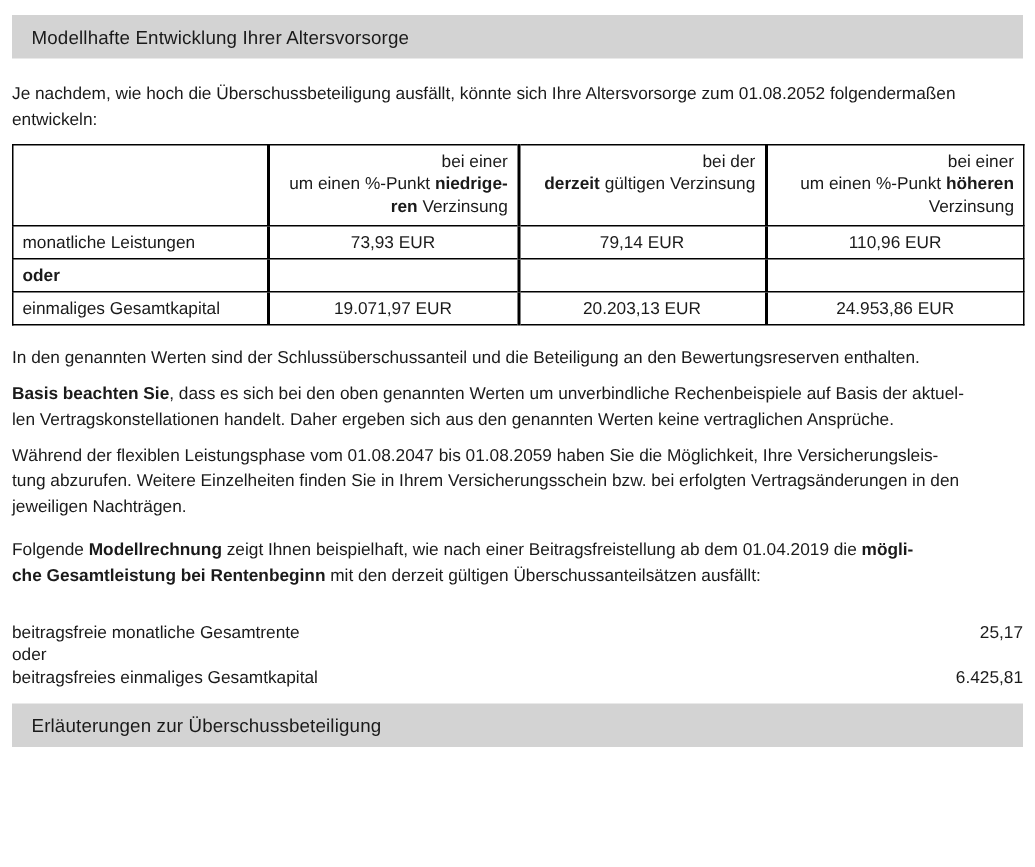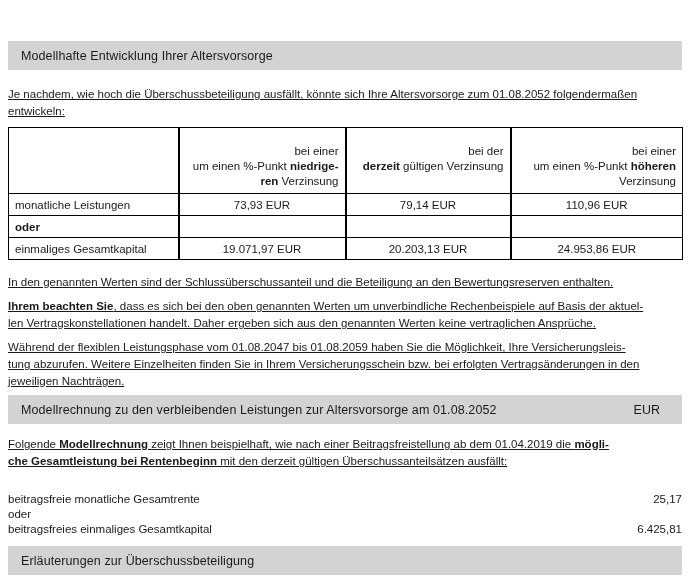--- a/index.html
+++ b/index.html
@@ -13,30 +13,28 @@
 
   .bar {
     background:#d3d3d3;
     height:29px;
     box-sizing:border-box;
     display:flex;
     align-items:center;
     justify-content:space-between;
     padding:0 22px 0 13px;
     font-size:12.5px;
-    margin-top:31px;
   }
   .bar .title { letter-spacing:0.1px; }
 
   .para {
     font-size:11.5px;
     line-height:17px;
     white-space:pre-line;
     margin:7px 0 0 0;
-    text-decoration:underline;
   }
   .intro { margin-top:16px; }
   .after-table { margin-top:14px; }
   .b { font-weight:bold; }
 
   table.proj {
     border-collapse:collapse;
     table-layout:fixed;
     width:674px;
     margin-top:7px;
@@ -47,21 +45,21 @@
     padding:2px 6px 2px 6px;
     overflow:hidden;
   }
   table.proj td + td { border-left-width:2px; }
   table.proj tr.head td {
     height:46px;
     vertical-align:top;
     text-align:right;
     white-space:pre-line;
     line-height:15px;
-    padding-top:16px;
+    padding-top:4px;
     padding-bottom:3px;
   }
   table.proj tr.data td { height:17px; vertical-align:middle; }
   table.proj td.lbl { text-align:left; }
   table.proj td.val { text-align:center; }
 
   .bar2 { margin-top:5px; }
   .model-intro { margin-top:12px; }
 
   .items { margin-top:22px; font-size:11.5px; }
@@ -119,30 +117,26 @@
       <tr class="data">
         <td class="lbl">einmaliges Gesamtkapital</td>
         <td class="val">19.071,97 EUR</td>
         <td class="val">20.203,13 EUR</td>
         <td class="val">24.953,86 EUR</td>
       </tr>
     </tbody>
   </table>
 
   <p class="para after-table"><span>In den genannten Werten sind der Schlussüberschussanteil und die Beteiligung an den Bewertungsreserven enthalten.</span></p>
-  <p class="para"><span class="b">Ihrem beachten Sie</span><span>, dass es sich bei den oben genannten Werten um unverbindliche Rechenbeispiele auf Basis der aktuel-
+  <p class="para"><span class="b">Basis beachten Sie</span><span>, dass es sich bei den oben genannten Werten um unverbindliche Rechenbeispiele auf Basis der aktuel-
 len Vertragskonstellationen handelt. Daher ergeben sich aus den genannten Werten keine vertraglichen Ansprüche.</span></p>
   <p class="para"><span>Während der flexiblen Leistungsphase vom 01.08.2047 bis 01.08.2059 haben Sie die Möglichkeit, Ihre Versicherungsleis-
 tung abzurufen. Weitere Einzelheiten finden Sie in Ihrem Versicherungsschein bzw. bei erfolgten Vertragsänderungen in den
 jeweiligen Nachträgen.</span></p>
 
-  <div class="bar bar2">
-    <span class="title">Modellrechnung zu den verbleibenden Leistungen zur Altersvorsorge am 01.08.2052</span>
-    <span class="unit">EUR</span>
-  </div>
 
   <p class="para model-intro"><span>Folgende </span><span class="b">Modellrechnung</span><span> zeigt Ihnen beispielhaft, wie nach einer Beitragsfreistellung ab dem 01.04.2019 die </span><span class="b">mögli-
 che Gesamtleistung bei Rentenbeginn</span><span> mit den derzeit gültigen Überschussanteilsätzen ausfällt:</span></p>
 
   <div class="items">
     <div class="item">
       <span>beitragsfreie monatliche Gesamtrente</span>
       <span>25,17</span>
     </div>
     <div class="item">

